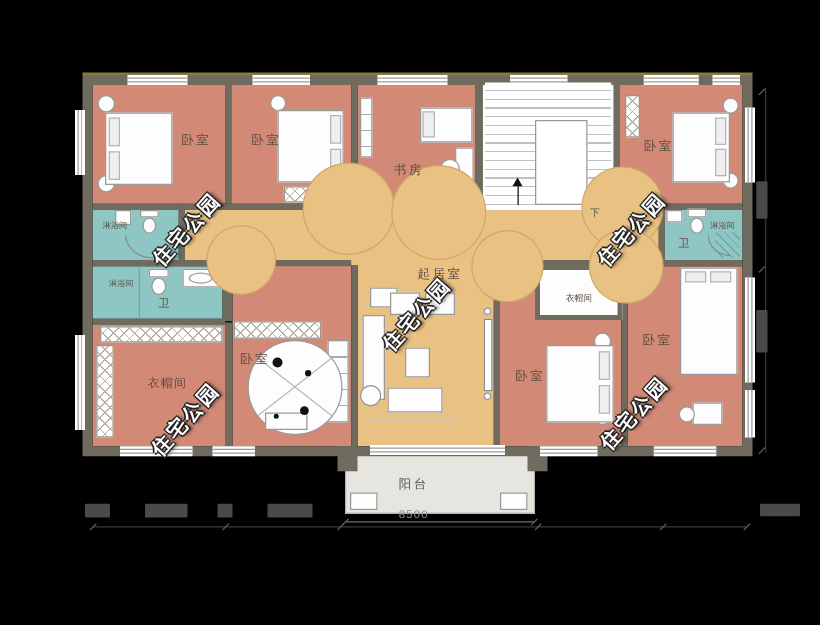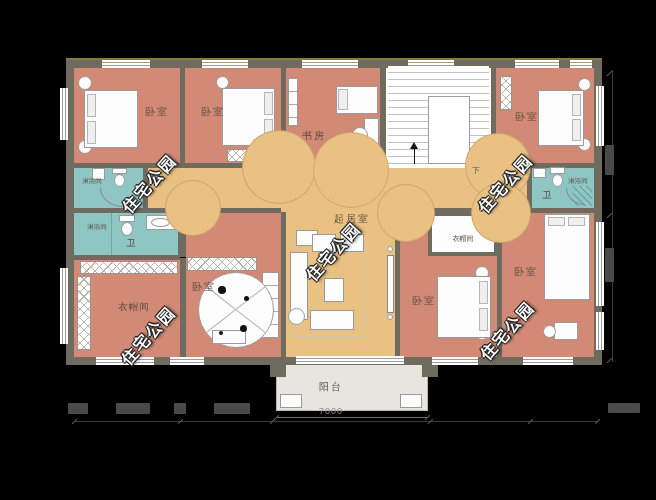--- a/index.html
+++ b/index.html
@@ -221,21 +221,21 @@
   <div class="win-v" style="left:596px;top:222px;height:84px;"></div>
   <div class="win-v" style="left:596px;top:312px;height:38px;"></div>
   <div class="win-h" style="left:96px;top:357px;width:58px;"></div>
   <div class="win-h" style="left:170px;top:357px;width:34px;"></div>
   <div class="win-h" style="left:432px;top:357px;width:46px;"></div>
   <div class="win-h" style="left:523px;top:357px;width:50px;"></div>
   <div class="win-h" style="left:296px;top:356px;width:108px;"></div>
 
   <div class="lbl" style="left:157px;top:112px;font-size:10px;">卧室</div>
   <div class="lbl" style="left:213px;top:112px;font-size:10px;">卧室</div>
-  <div class="lbl" style="left:314px;top:136px;font-size:10px;">书房</div>
+  <div class="lbl" style="left:327px;top:136px;font-size:10px;">书房</div>
   <div class="lbl" style="left:527px;top:117px;font-size:10px;">卧室</div>
   <div class="lbl lbl-s" style="left:92px;top:181px;font-size:6.5px;">淋浴间</div>
   <div class="lbl lbl-s" style="left:97px;top:227px;font-size:6.5px;">淋浴间</div>
   <div class="lbl" style="left:131px;top:243px;font-size:9px;letter-spacing:0;">卫</div>
   <div class="lbl lbl-s" style="left:578px;top:181px;font-size:6.5px;">淋浴间</div>
   <div class="lbl" style="left:547px;top:195px;font-size:9px;letter-spacing:0;">卫</div>
   <div class="lbl" style="left:352px;top:219px;font-size:10px;">起居室</div>
   <div class="lbl" style="left:134px;top:307px;font-size:9.5px;letter-spacing:1px;">衣帽间</div>
   <div class="lbl" style="left:204px;top:287px;font-size:10px;">卧室</div>
   <div class="lbl lbl-s" style="left:463px;top:239px;font-size:7px;">衣帽间</div>
@@ -245,21 +245,21 @@
 
   <div class="wm" style="left:150px;top:184px;">住宅公园</div>
   <div class="wm" style="left:506px;top:184px;">住宅公园</div>
   <div class="wm" style="left:334px;top:252px;">住宅公园</div>
   <div class="wm" style="left:149px;top:336px;">住宅公园</div>
   <div class="wm" style="left:508px;top:331px;">住宅公园</div>
 
   <div class="dimline2" style="left:276px;top:417px;width:152px;height:1px;"></div>
   <div class="tick" style="left:276px;top:414px;"></div>
   <div class="tick" style="left:427px;top:414px;"></div>
-  <div class="dimtext" style="left:331px;top:411px;">7000</div>
+  <div class="dimtext" style="left:331px;top:411px;">8500</div>
 
   <div class="dimline" style="left:74px;top:421px;width:524px;height:1px;"></div>
   <div class="tick" style="left:74px;top:418px;"></div>
   <div class="tick" style="left:180px;top:418px;"></div>
   <div class="tick" style="left:272px;top:418px;"></div>
   <div class="tick" style="left:430px;top:418px;"></div>
   <div class="tick" style="left:530px;top:418px;"></div>
   <div class="tick" style="left:597px;top:418px;"></div>
   <div class="blob" style="left:68px;top:403px;width:20px;height:11px;"></div>
   <div class="blob" style="left:116px;top:403px;width:34px;height:11px;"></div>

